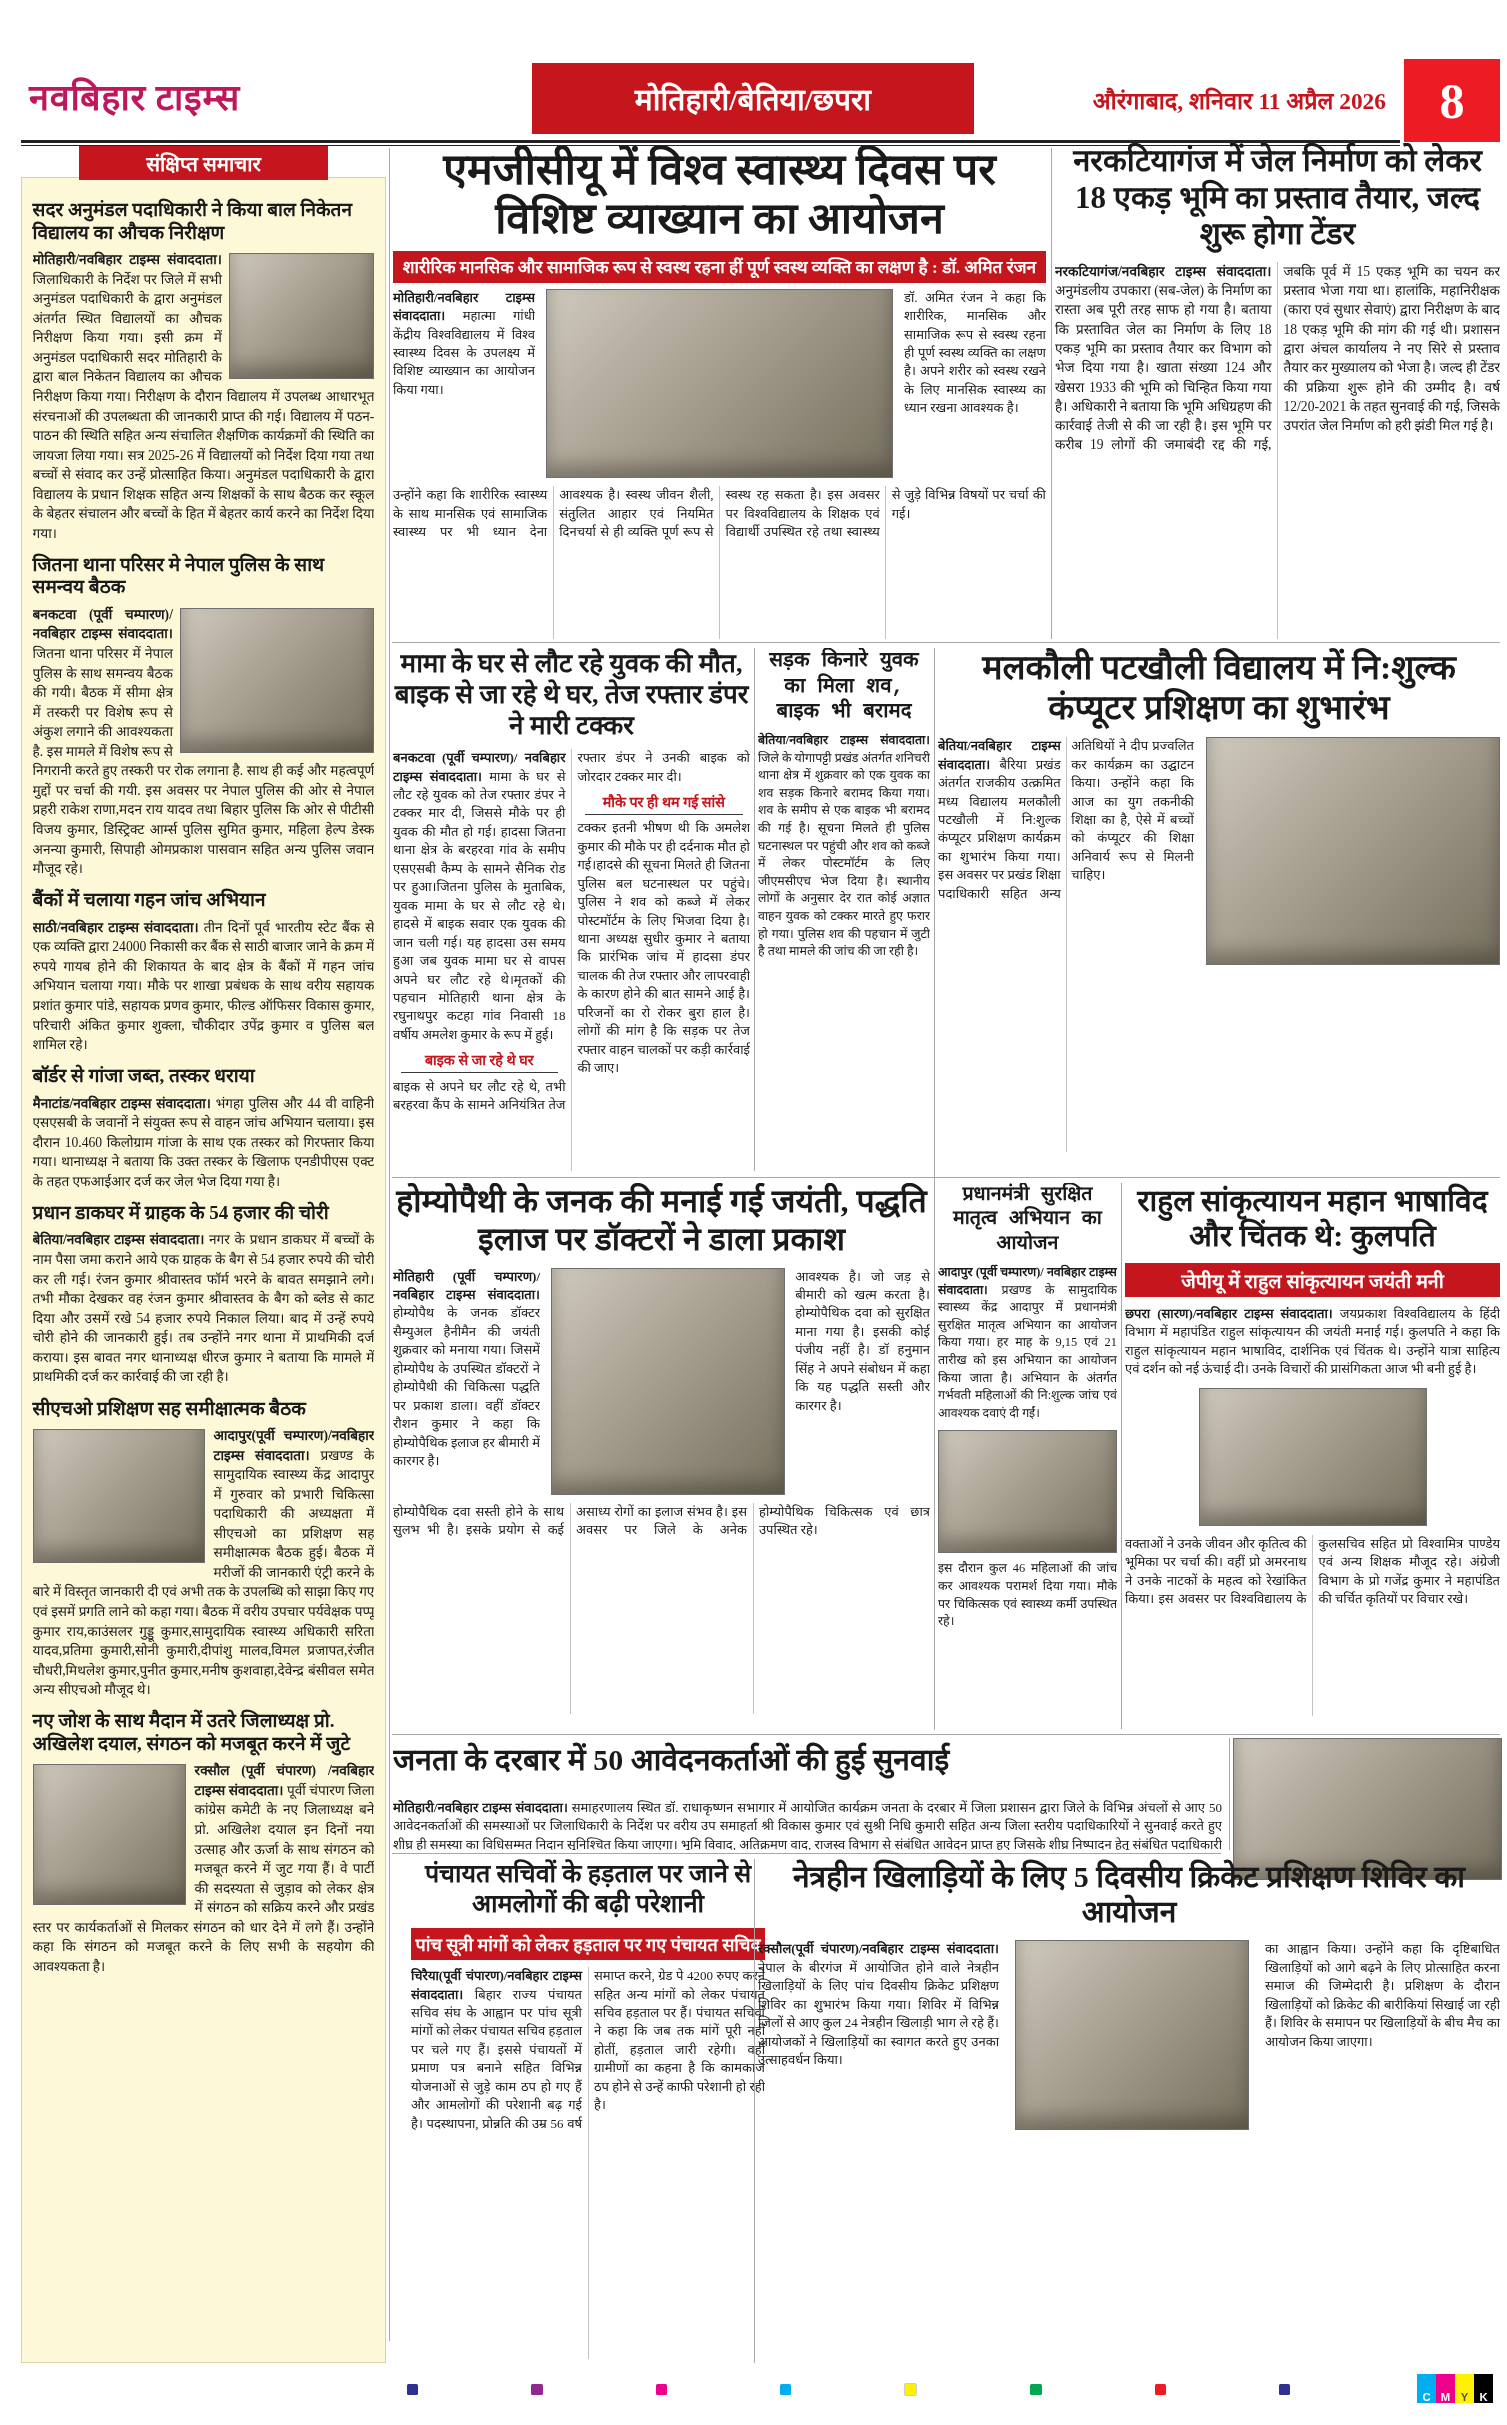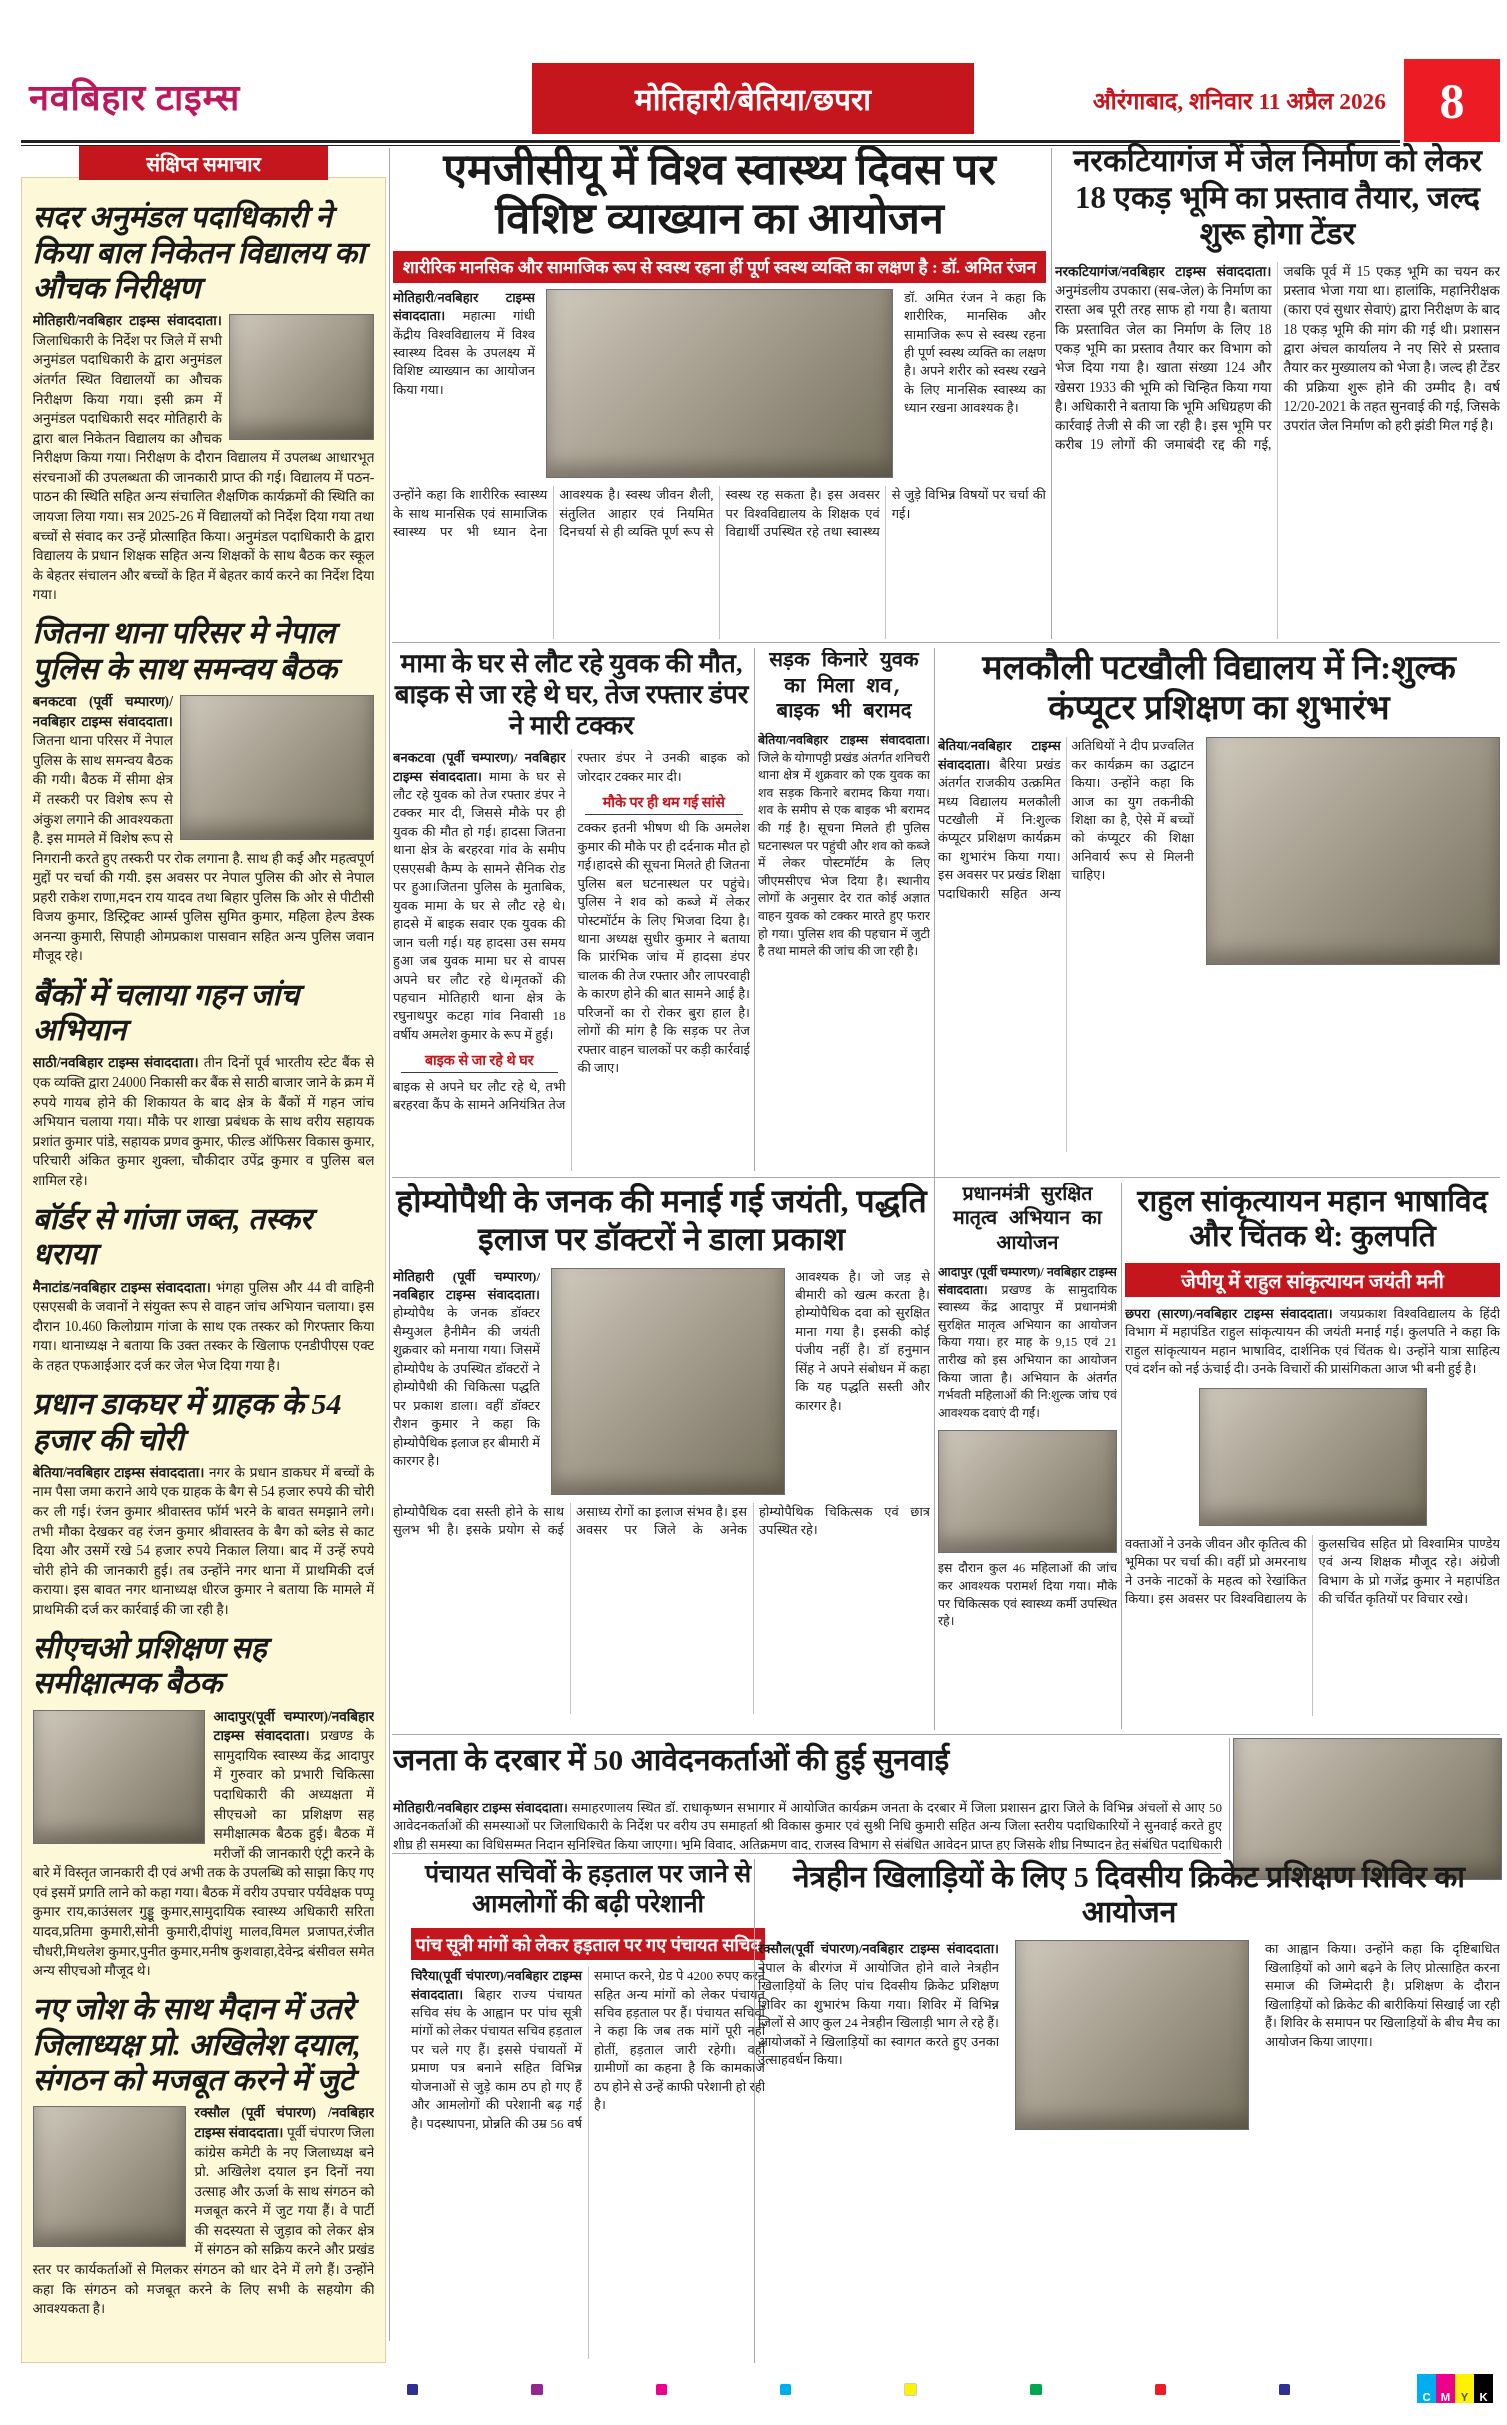--- a/index.html
+++ b/index.html
@@ -21,21 +21,21 @@
   .byline{font-weight:bold;}
   .body{font-size:13.6px;line-height:1.44;text-align:justify;}
   .crosshead{color:#c5161d;font-weight:bold;text-align:center;font-size:14.3px;
              border-bottom:1.5px solid #3a3a3a;margin:6px 7.5px 4.5px;padding-bottom:1.5px;}
   .red-strip{background:#c5161d;color:#ffffff;font-weight:bold;text-align:center;}
   
   .briefs-tab{background:#c5161d;color:#ffffff;font-weight:bold;font-size:20.4px;text-align:center;
               width:249px;margin:0 auto;padding:3px 0;position:relative;z-index:2;}
   .briefs-box{background:#fdf8d8;border:0.8px solid #d9d2a8;margin-top:-3px;padding:10.6px 10.6px 7.5px;
               height:2166px;overflow:hidden;}
-  .brief h3{font-size:30px;line-height:1.18;margin:10.6px 0 6px;font-style:italic;}
+  .brief h3{font-size:19px;line-height:1.18;margin:10.6px 0 6px;}
   .brief .body{overflow:hidden;}
   .ph-r{float:right;margin:3px 0 4.5px 7.5px;}
   .ph-l{float:left;margin:3px 9px 4.5px 0;}
   
   .hl-xl{font-size:43px;line-height:1.13;text-align:center;font-weight:bold;}
   .hl-lg{font-size:32px;line-height:1.18;text-align:center;font-weight:bold;}
   .hl-md{font-size:26px;line-height:1.2;text-align:center;font-weight:bold;}
   .hl-sm{font-size:20.4px;line-height:1.25;font-weight:bold;font-family:Liberation Mono, monospace;}
   .cols2{column-count:2;column-gap:12px;column-rule:0.8px solid #c2c2c2;}
   .cols3{column-count:3;column-gap:12px;column-rule:0.8px solid #c2c2c2;}

